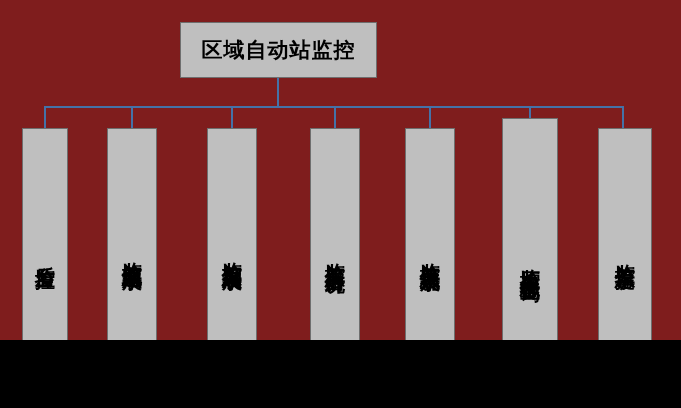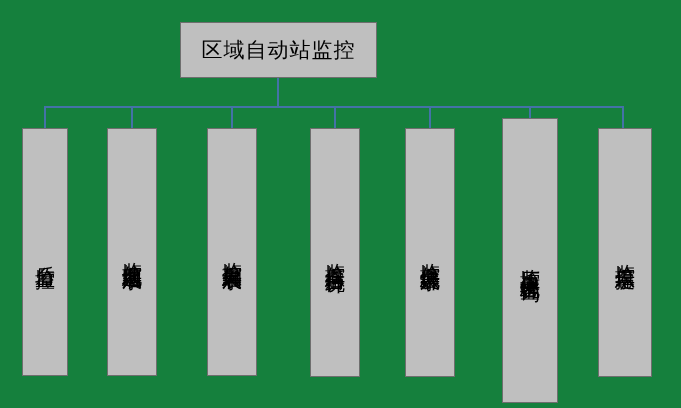--- a/index.html
+++ b/index.html
@@ -3,24 +3,25 @@
 <meta charset="utf-8">
 <style>
   html, body {
     margin: 0;
     padding: 0;
     background: #000000;
   }
   #diagram-root {
     position: relative;
     width: 681px;
-    height: 408px;
-    background: #15803d;
+    height: 340px;
+    background: #7f1d1d;
     overflow: hidden;
     font-family: "DejaVu Sans", "Liberation Sans", sans-serif;
+    font-weight: bold;
   }
   .node {
     position: absolute;
     background: #bfbfbf;
     border: 1px solid #6e6e6e;
     box-sizing: border-box;
     color: #000000;
     display: flex;
     align-items: center;
     justify-content: center;

